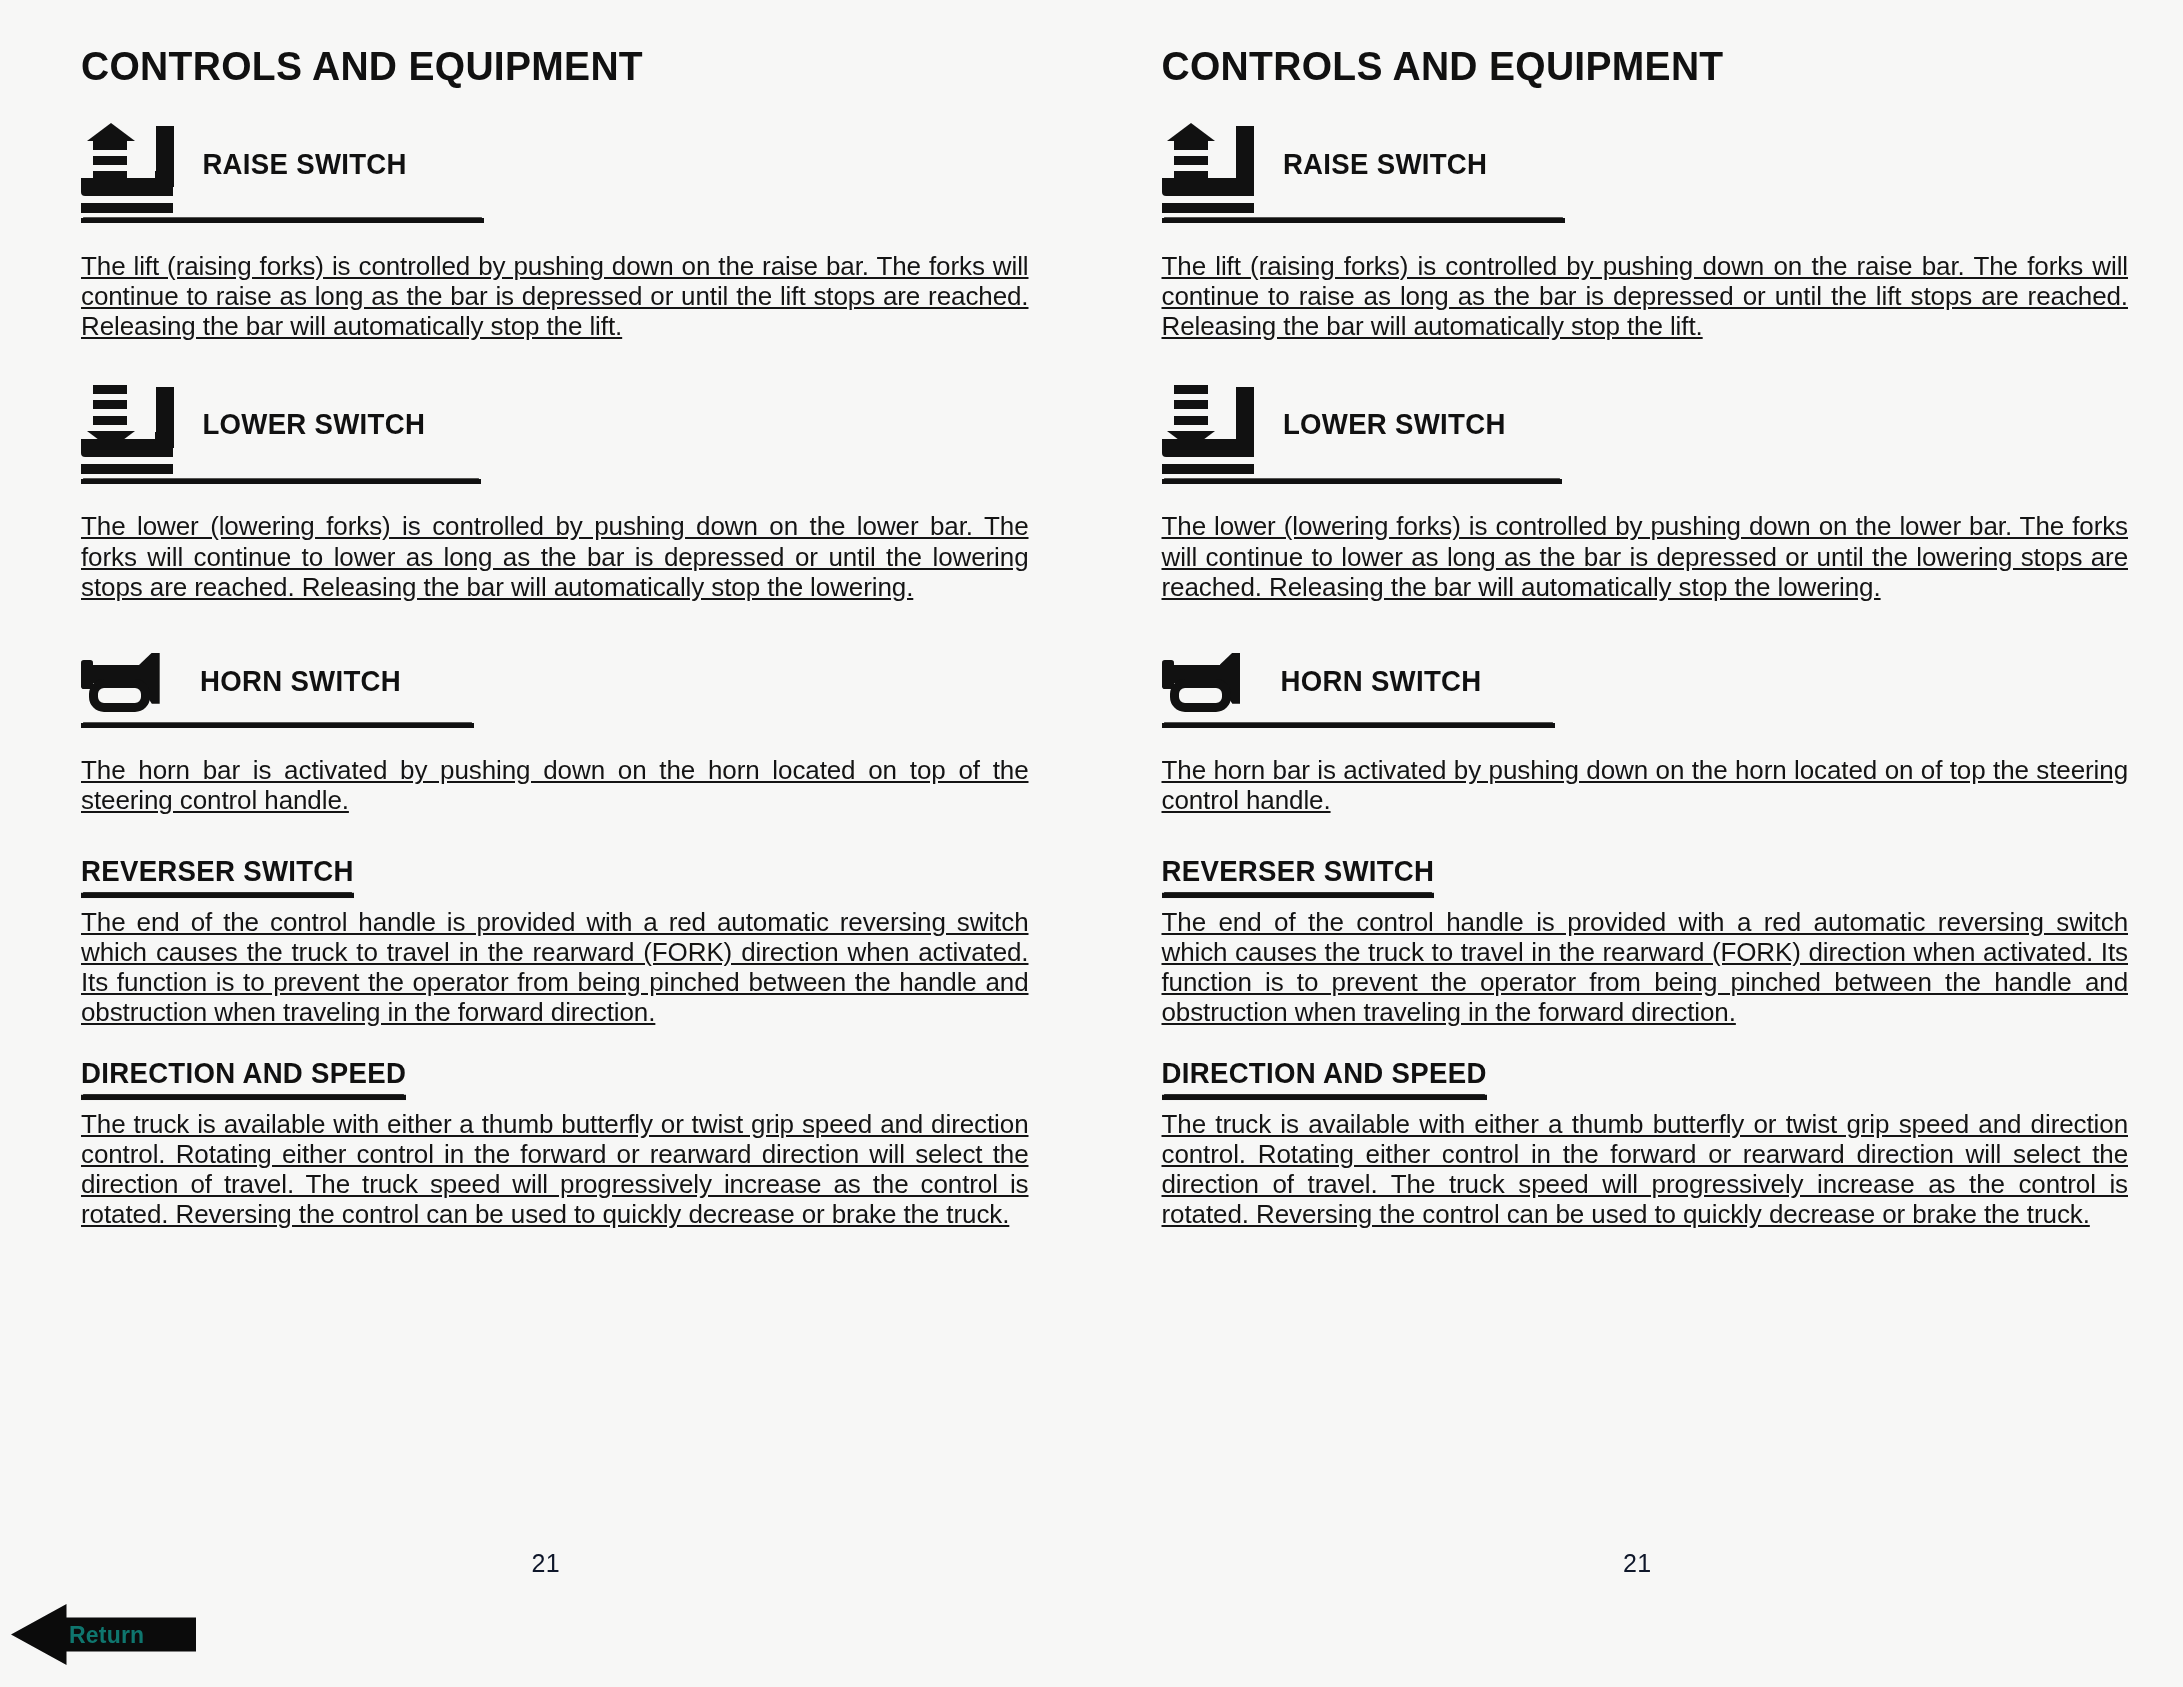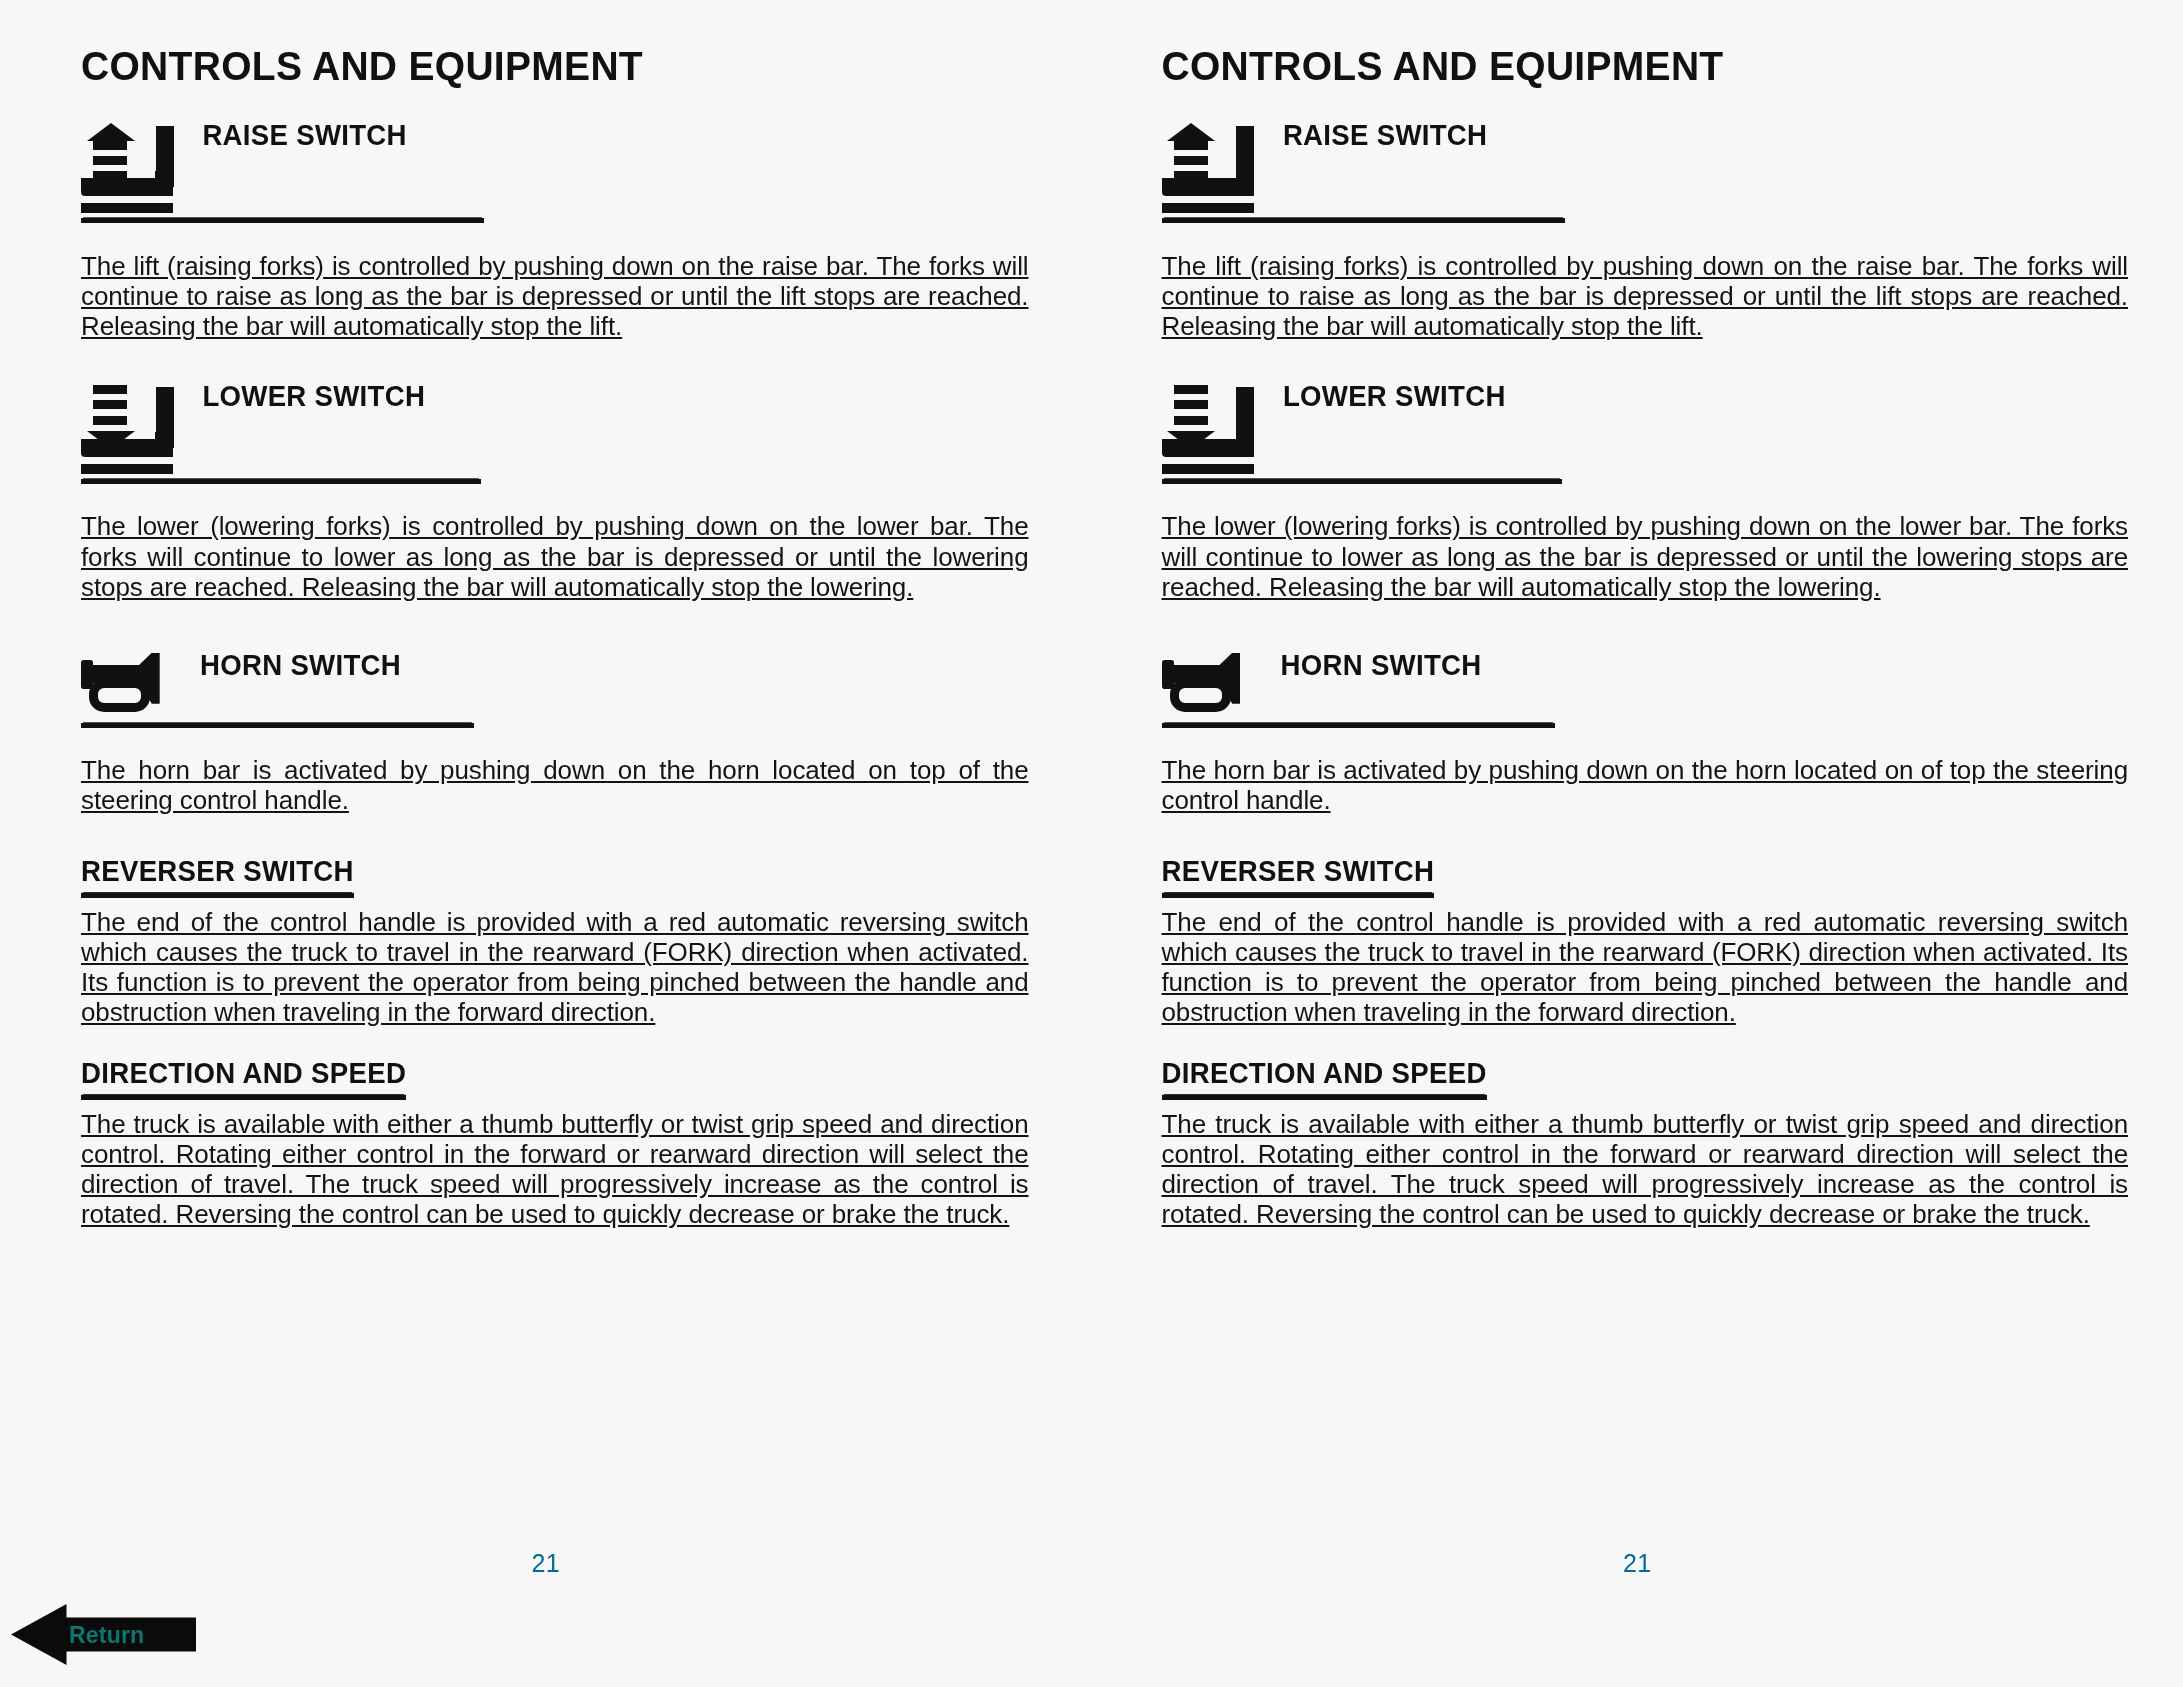--- a/index.html
+++ b/index.html
@@ -59,21 +59,21 @@
   }
   .section.sec-lower { margin-top: 43px; }
   .section.sec-horn  { margin-top: 51px; }
   .section.sec-reverser { margin-top: 43px; }
   .section.sec-direction { margin-top: 33px; }
 
   
   .icon-heading {
     position: relative;
     display: flex;
-    align-items: flex-start;
+    align-items: center;
     padding-bottom: 9px;
     margin-bottom: 0;
   }
   .icon-heading::after {
     content: "";
     position: absolute;
     left: 0;
     bottom: 0;
     height: 4.8px;
     background: #111111;
@@ -254,21 +254,21 @@
   }
 
   
   .page-number {
     position: absolute;
     bottom: 109px;
     left: 0;
     width: 100%;
     text-align: center;
     font-size: 25px;
-    color: #0369a1;
+    color: #0f172a;
     letter-spacing: 0.3px;
   }
   .column.right .page-number { padding-right: 13.8px; }
 
   
   .return-button {
     position: absolute;
     left: 11px;
     bottom: 22px;
     width: 185px;

